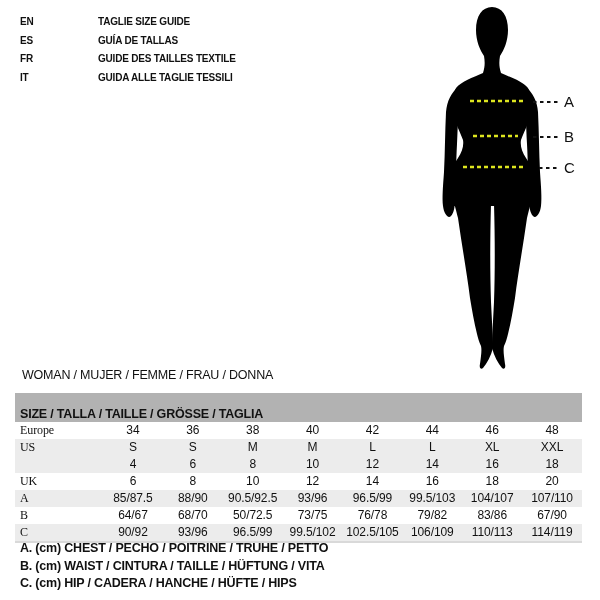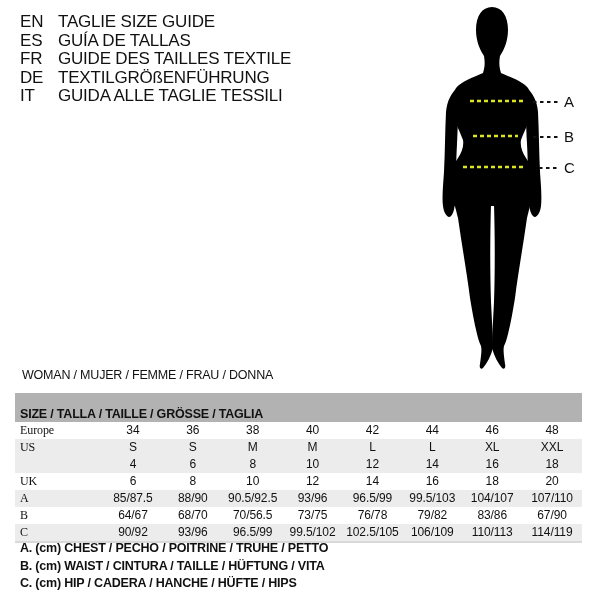--- a/index.html
+++ b/index.html
@@ -10,21 +10,21 @@
   }
   html,body{margin:0;padding:0;}
   body{
     width:600px;height:600px;background:#ffffff;
     font-family:"Liberation Sans",sans-serif;color:var(--ink);
   }
   .stage{position:relative;width:600px;height:600px;background:#fff;overflow:hidden;}
 
   
   .lang-block{position:absolute;left:20px;top:13px;}
-  .lang-row{display:flex;font-weight:400;font-size:17px;line-height:18.6px;letter-spacing:-0.2px;}
+  .lang-row{display:flex;font-weight:700;font-size:10px;line-height:18.6px;letter-spacing:-0.2px;gap:40px;}
   .lang-code{width:38px;flex:0 0 38px;}
 
   
   .figure-wrap{position:absolute;left:400px;top:0;width:200px;height:380px;}
   .figure-wrap svg{display:block;}
   .measure-label{font-family:"Liberation Sans",sans-serif;font-size:15px;fill:#111;}
 
   
   .section-heading{position:absolute;left:22px;top:368px;font-weight:400;font-size:12.5px;letter-spacing:-0.2px;text-align:center;}
 
@@ -57,24 +57,20 @@
       <span class="lang-code">EN</span>
       <span class="lang-text">TAGLIE SIZE GUIDE</span>
     </div>
     <div class="lang-row">
       <span class="lang-code">ES</span>
       <span class="lang-text">GUÍA DE TALLAS</span>
     </div>
     <div class="lang-row">
       <span class="lang-code">FR</span>
       <span class="lang-text">GUIDE DES TAILLES TEXTILE</span>
-    </div>
-    <div class="lang-row">
-      <span class="lang-code">DE</span>
-      <span class="lang-text">TEXTILGRÖßENFÜHRUNG</span>
     </div>
     <div class="lang-row">
       <span class="lang-code">IT</span>
       <span class="lang-text">GUIDA ALLE TAGLIE TESSILI</span>
     </div>
   </div>
 
   <div class="figure-wrap">
     <svg width="200" height="380" viewBox="0 0 200 380">
 
@@ -229,21 +225,21 @@
           <td>93/96</td>
           <td>96.5/99</td>
           <td>99.5/103</td>
           <td>104/107</td>
           <td>107/110</td>
         </tr>
         <tr>
           <td class="row-label">B</td>
           <td>64/67</td>
           <td>68/70</td>
-          <td>70/56.5</td>
+          <td>50/72.5</td>
           <td>73/75</td>
           <td>76/78</td>
           <td>79/82</td>
           <td>83/86</td>
           <td>67/90</td>
         </tr>
         <tr class="shaded">
           <td class="row-label">C</td>
           <td>90/92</td>
           <td>93/96</td>

